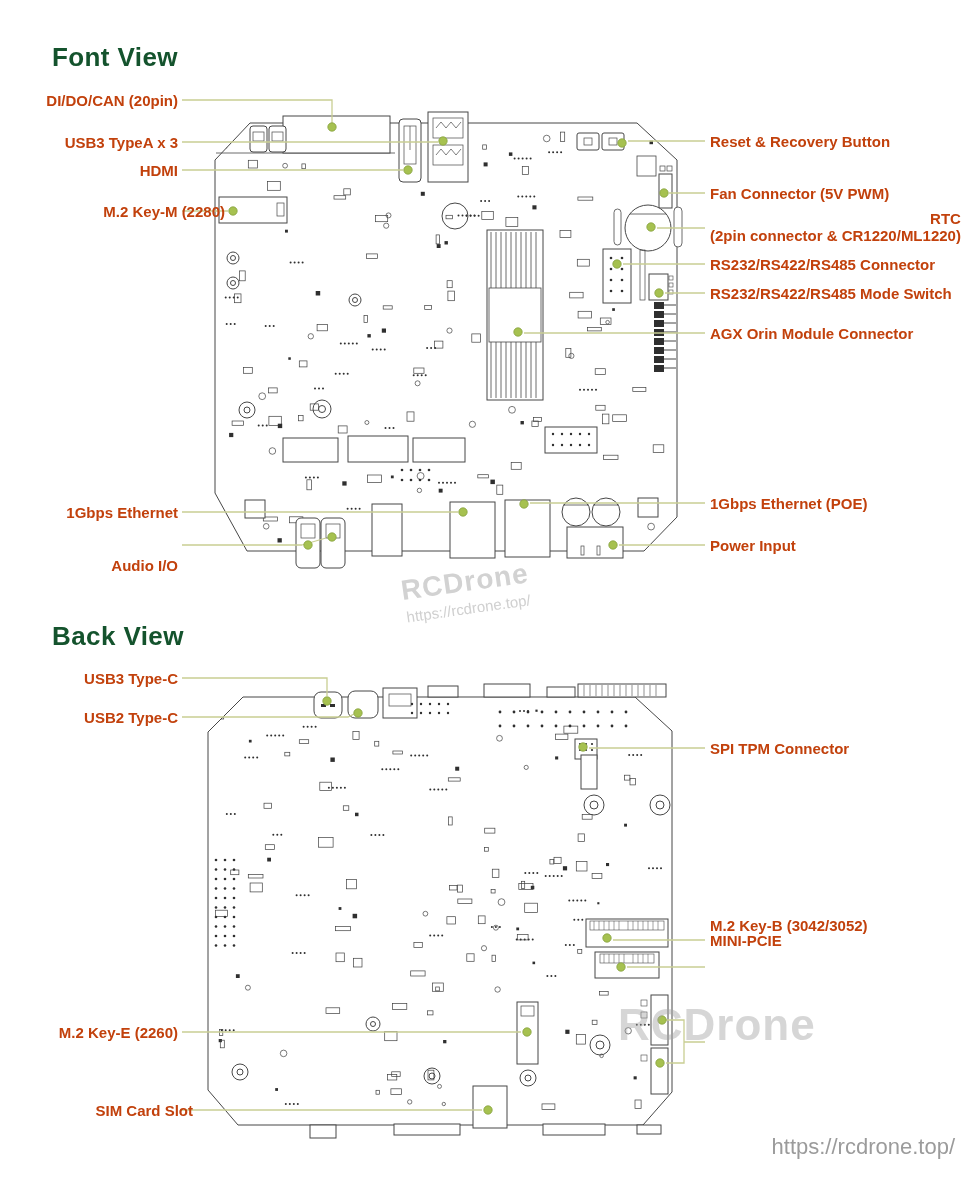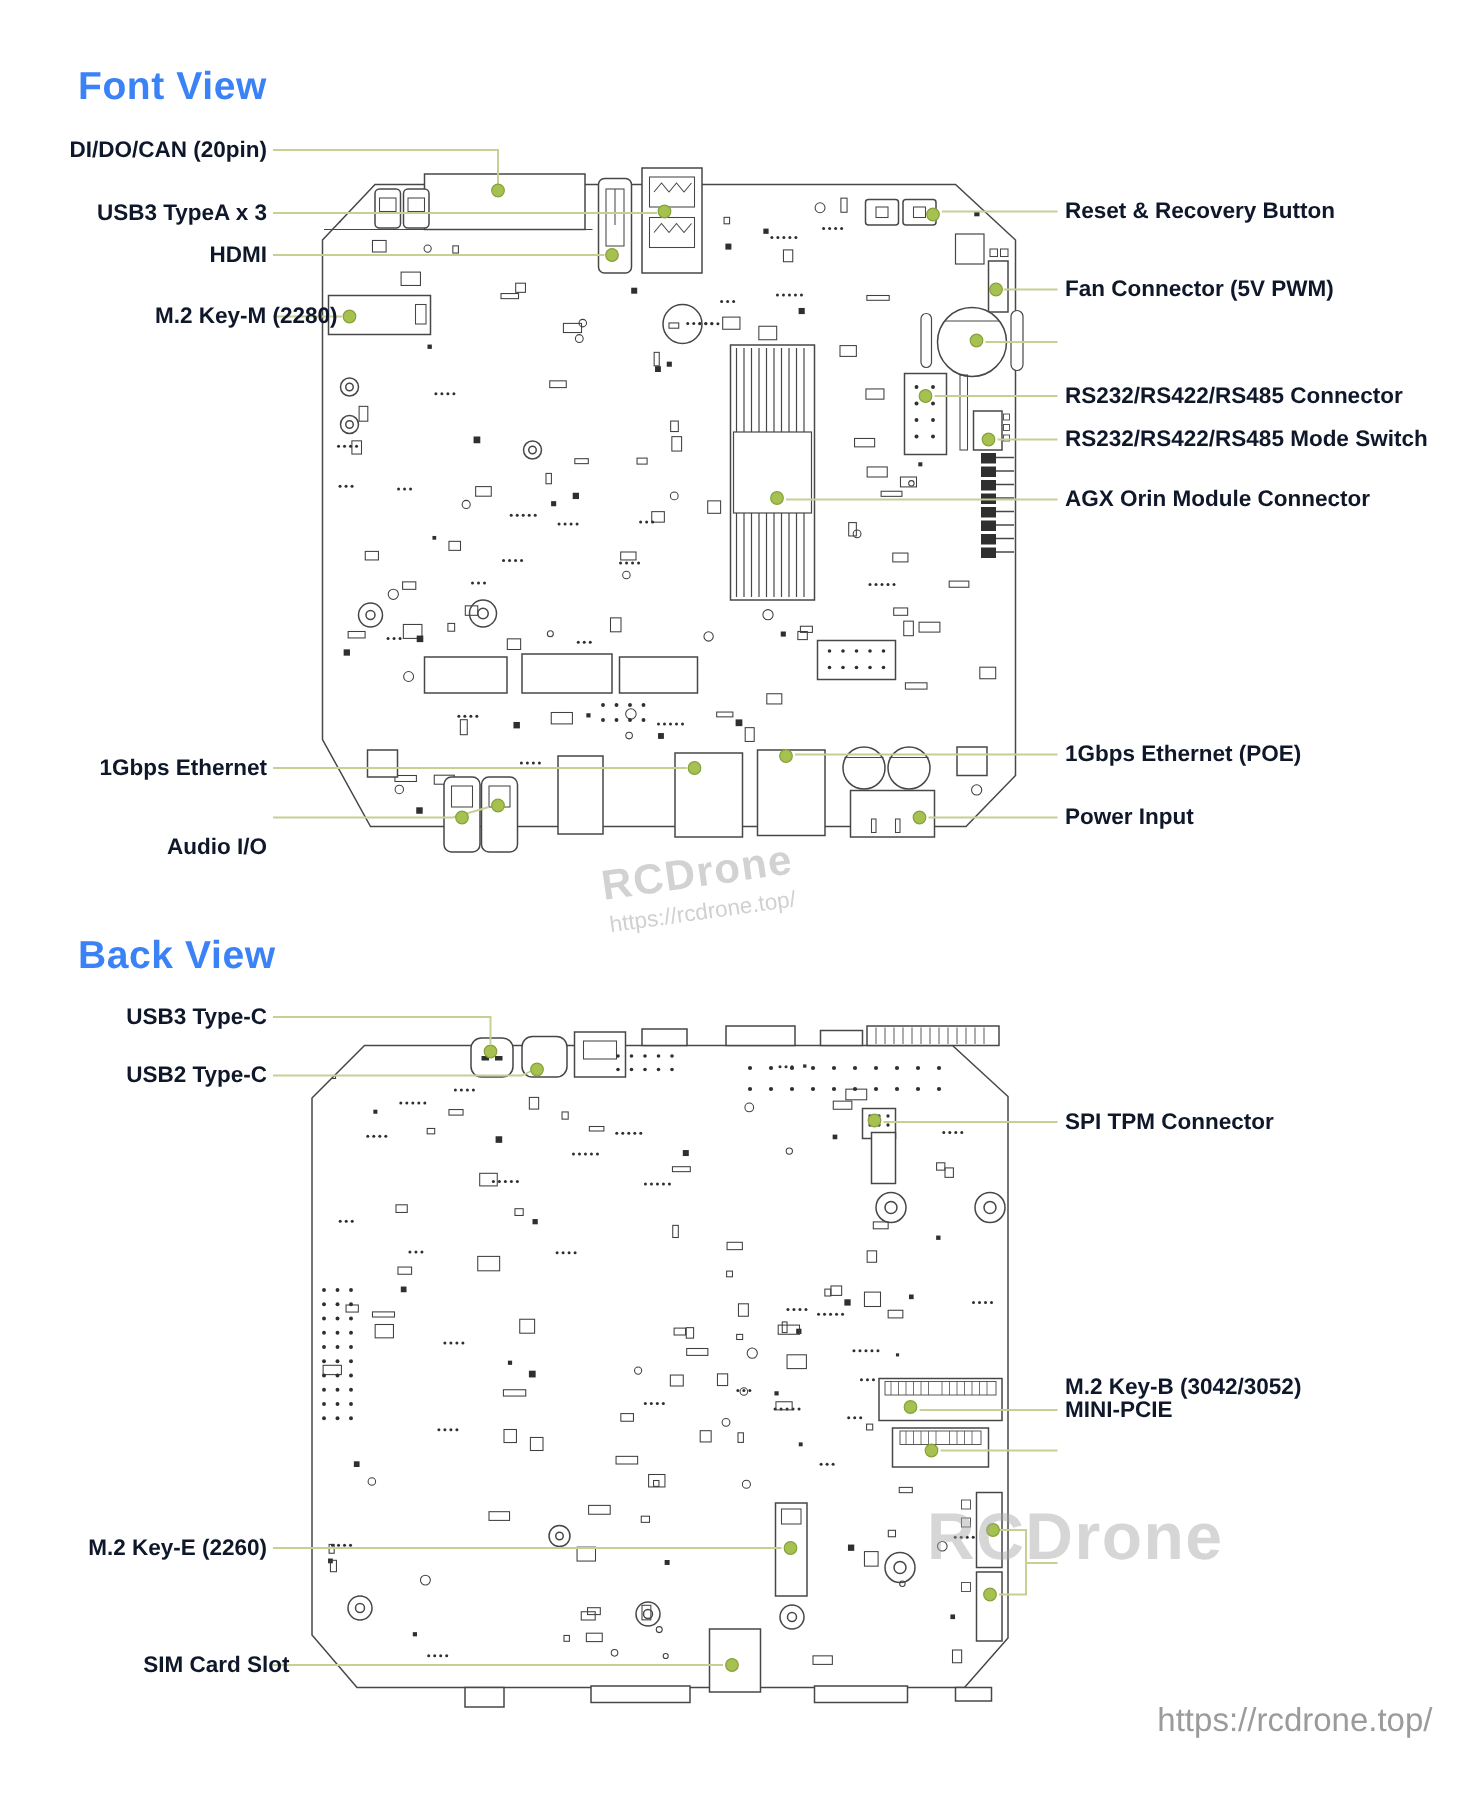--- a/index.html
+++ b/index.html
@@ -1,21 +1,21 @@
 <!DOCTYPE html>
 <html><head>
 <meta charset="utf-8">
 <style>
   html,body{margin:0;padding:0;background:#fff;}
   #stage{position:relative;width:977px;height:1200px;background:#ffffff;overflow:hidden;
          font-family:"Liberation Sans",sans-serif;}
   #artwork{position:absolute;left:0;top:0;}
   .view-title{position:absolute;left:52px;font-weight:700;font-size:26px;letter-spacing:.4px;
-              color:#3b82f6;white-space:nowrap;}
-  .lbl{position:absolute;font-weight:700;font-size:15px;color:#0f172a;white-space:nowrap;
+              color:#14532d;white-space:nowrap;}
+  .lbl{position:absolute;font-weight:700;font-size:15px;color:#c2410c;white-space:nowrap;
        transform:translateY(-50%);line-height:17px;}
   .lbl-left{left:0;width:178px;text-align:right;}
   .lbl-right{left:710px;text-align:right;}
   .wm-center{position:absolute;left:402px;top:566px;transform:rotate(-8deg);
              color:#d2d2d2;text-align:center;pointer-events:none;}
   .wm-center .wm-brand{font-weight:700;font-size:28px;letter-spacing:1px;}
   .wm-center .wm-url{font-weight:400;font-size:15px;color:#d0d0d0;margin-top:2px;}
   .wm-board{position:absolute;left:618px;top:1000px;font-weight:700;font-size:44px;
             color:rgba(165,165,165,.45);letter-spacing:1px;pointer-events:none;}
   .footer-url{position:absolute;right:22px;top:1134px;font-weight:400;font-size:22px;
@@ -947,20 +947,24 @@
 
   <div class="lbl lbl-left" style="top:100px;">DI/DO/CAN (20pin)</div>
   <div class="lbl lbl-left" style="top:142px;">USB3 TypeA x 3</div>
   <div class="lbl lbl-left" style="top:170px;">HDMI</div>
   <div class="lbl lbl-left" style="top:211px;margin-left:47px;">M.2 Key-M (2280)</div>
   <div class="lbl lbl-left" style="top:512px;">1Gbps Ethernet</div>
   <div class="lbl lbl-left" style="top:545px;margin-top:20px;">Audio I/O</div>
 
   <div class="lbl lbl-right" style="top:141px;">Reset &amp; Recovery Button</div>
   <div class="lbl lbl-right" style="top:193px;">Fan Connector (5V PWM)</div>
+  <div class="lbl lbl-right" style="top:227px;">
+    <div>RTC</div>
+    <div class="sub">(2pin connector &amp; CR1220/ML1220)</div>
+  </div>
   <div class="lbl lbl-right" style="top:264px;">RS232/RS422/RS485 Connector</div>
   <div class="lbl lbl-right" style="top:293px;">RS232/RS422/RS485 Mode Switch</div>
   <div class="lbl lbl-right" style="top:333px;">AGX Orin Module Connector</div>
   <div class="lbl lbl-right" style="top:503px;">1Gbps Ethernet (POE)</div>
   <div class="lbl lbl-right" style="top:545px;">Power Input</div>
 
   <div class="lbl lbl-left" style="top:678px;">USB3 Type-C</div>
   <div class="lbl lbl-left" style="top:717px;">USB2 Type-C</div>
   <div class="lbl lbl-left" style="top:1032px;">M.2 Key-E (2260)</div>
   <div class="lbl lbl-left" style="top:1110px;padding-left:15px;">SIM Card Slot</div>

